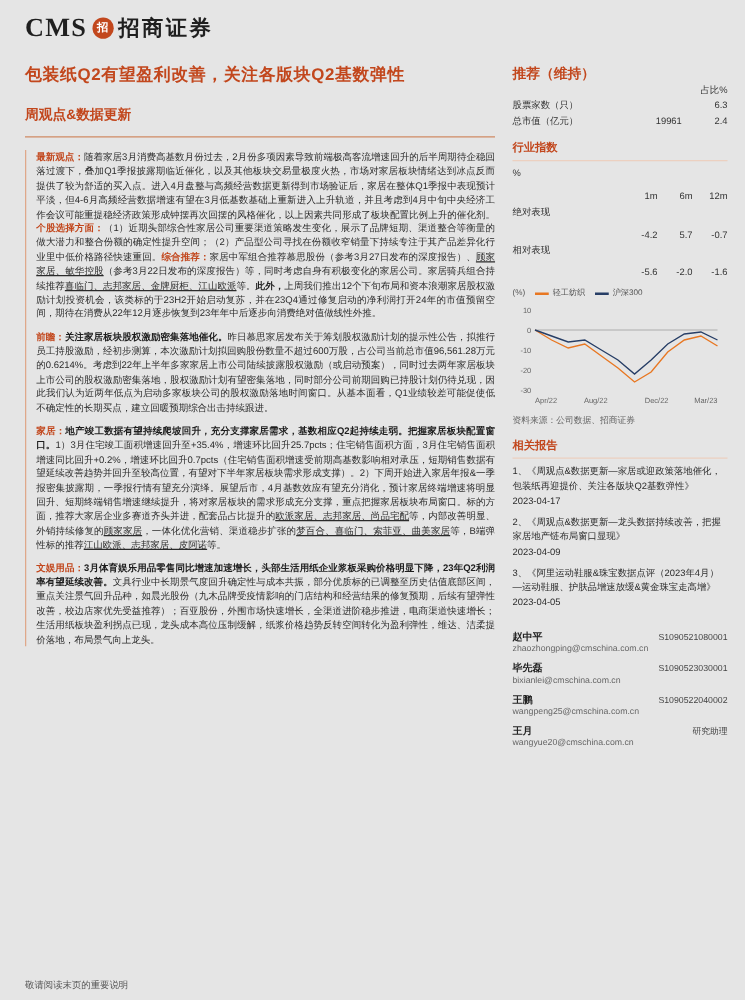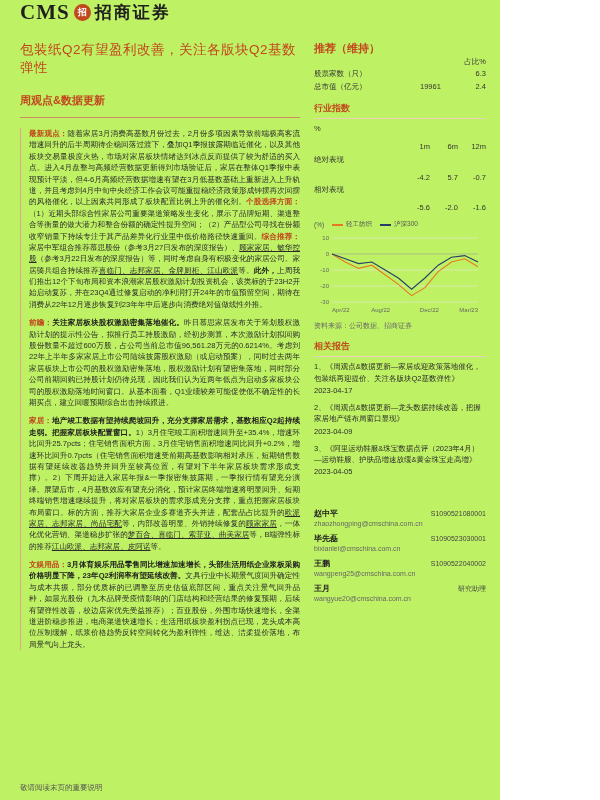--- a/index.html
+++ b/index.html
@@ -1,77 +1,77 @@
 <!DOCTYPE html>
 <html><head>
 <meta charset="utf-8">
 <style>
   * { margin:0; padding:0; box-sizing:border-box; }
   html,body { width:600px; height:800px; }
   body {
     font-family:"Liberation Sans","DejaVu Sans",sans-serif;
     background:#ffffff; color:#2b2b2b;
   }
-  .page { position:relative; width:500px; height:800px; padding:0 14px 0 20px; overflow:hidden; background:#bef264; }
+  .page { position:relative; width:596px; height:800px; padding:10px 14px 0 20px; overflow:hidden; background:#e5e5e5; }
 
   
   .hdr { display:flex; justify-content:space-between; align-items:flex-start; }
   .logo { display:flex; align-items:center; }
   .logo-cms { font-family:"Liberation Serif","DejaVu Serif",serif; font-weight:bold; font-size:21px; color:#1f1f1f; letter-spacing:1px; }
   .logo-coin { display:inline-flex; align-items:center; justify-content:center; width:17px; height:17px; border-radius:50%; background:#c2471d; color:#fff; font-size:9px; font-weight:bold; margin:0 4px; }
   .logo-cn { font-size:17px; font-weight:bold; color:#1f1f1f; letter-spacing:2px; }
   .hmeta { text-align:right; padding-top:2px; }
   .hmeta-type { font-size:8.5px; color:#333; border-bottom:1px solid #8a8a8a; padding-bottom:3px; margin-bottom:3px; font-weight:bold; }
   .hmeta-date { font-size:9px; font-weight:bold; color:#222; }
 
   
   .cols { display:flex; gap:14px; margin-top:16px; }
   main.mn { flex:1; min-width:0; }
   aside.sb { width:172px; flex:none; font-size:7.5px; }
 
   
-  .t-main { font-size:13.5px; font-weight:normal; color:#c2471d; letter-spacing:0.5px; }
+  .t-main { font-size:13.5px; font-weight:bold; color:#c2471d; letter-spacing:0.5px; }
   .t-sub-wrap { border-bottom:1px solid #cf8a64; padding-bottom:9px; margin-top:13px; margin-bottom:10px; }
   .t-sub { font-size:11px; font-weight:bold; color:#c2471d; }
 
   
   .body-block { border-left:1px solid #dfa88a; padding-left:8px; }
   .para { font-size:7.6px; line-height:1.5; text-align:justify; margin-bottom:7px; color:#2b2b2b; }
   .seg-lead { color:#c2471d; font-weight:bold; }
   .seg-b { font-weight:bold; color:#1d1d1d; }
   .seg-u { text-decoration:underline; }
 
   
   .rating { font-size:11px; font-weight:bold; color:#c2471d; }
   .ind-tag { font-size:7.5px; color:#555; margin-top:3px; padding-bottom:6px; border-bottom:1px solid #ddd; }
   .sec-title { font-size:9px; font-weight:bold; color:#c2471d; margin-top:9px; padding-bottom:3px; border-bottom:1px solid #ecd0c0; margin-bottom:4px; }
   .trow { display:flex; line-height:1.65; }
   .trow .tl { flex:1; color:#333; }
-  .trow .tv { width:38px; text-align:left; color:#333; }
+  .trow .tv { width:38px; text-align:center; color:#333; }
   .trow .tp { width:28px; text-align:right; color:#333; }
   .thead span { color:#555; }
   .irow { display:flex; line-height:1.65; }
   .irow .il { flex:1; color:#333; }
   .irow .ic { width:28px; text-align:right; color:#333;margin-top:18px; }
   .ihead { color:#555; }
 
   
   .chart-box { margin-top:6px; }
   .chart-top { display:flex; align-items:center; gap:8px; font-size:6.5px; color:#555; margin-bottom:1px; }
   .lg-item { display:inline-flex; align-items:center; gap:3px; }
   .sw { display:inline-block; width:11px; height:2px; }
   .src-note { font-size:7px; color:#666; margin-top:3px; }
 
   
   .rep-item { margin-bottom:6px; line-height:1.5; }
   .rep-title { color:#2b2b2b; }
   .rep-date { display:block; color:#2b2b2b; margin-top:1px; }
 
   
-  .authors { margin-top:30px; }
+  .authors { margin-top:16px; }
   .auth { margin-bottom:6px; }
   .auth-row { display:flex; justify-content:space-between; align-items:baseline; }
   .auth-name { font-weight:bold; font-size:8px; color:#222; }
   .auth-cert { font-size:7px; color:#444; }
   .auth-mail { font-size:7px; color:#666; margin-top:1px; }
 
   
   .ftr { position:absolute; left:20px; bottom:7px; font-size:7.5px; color:#555; }
 </style>
 </head>

